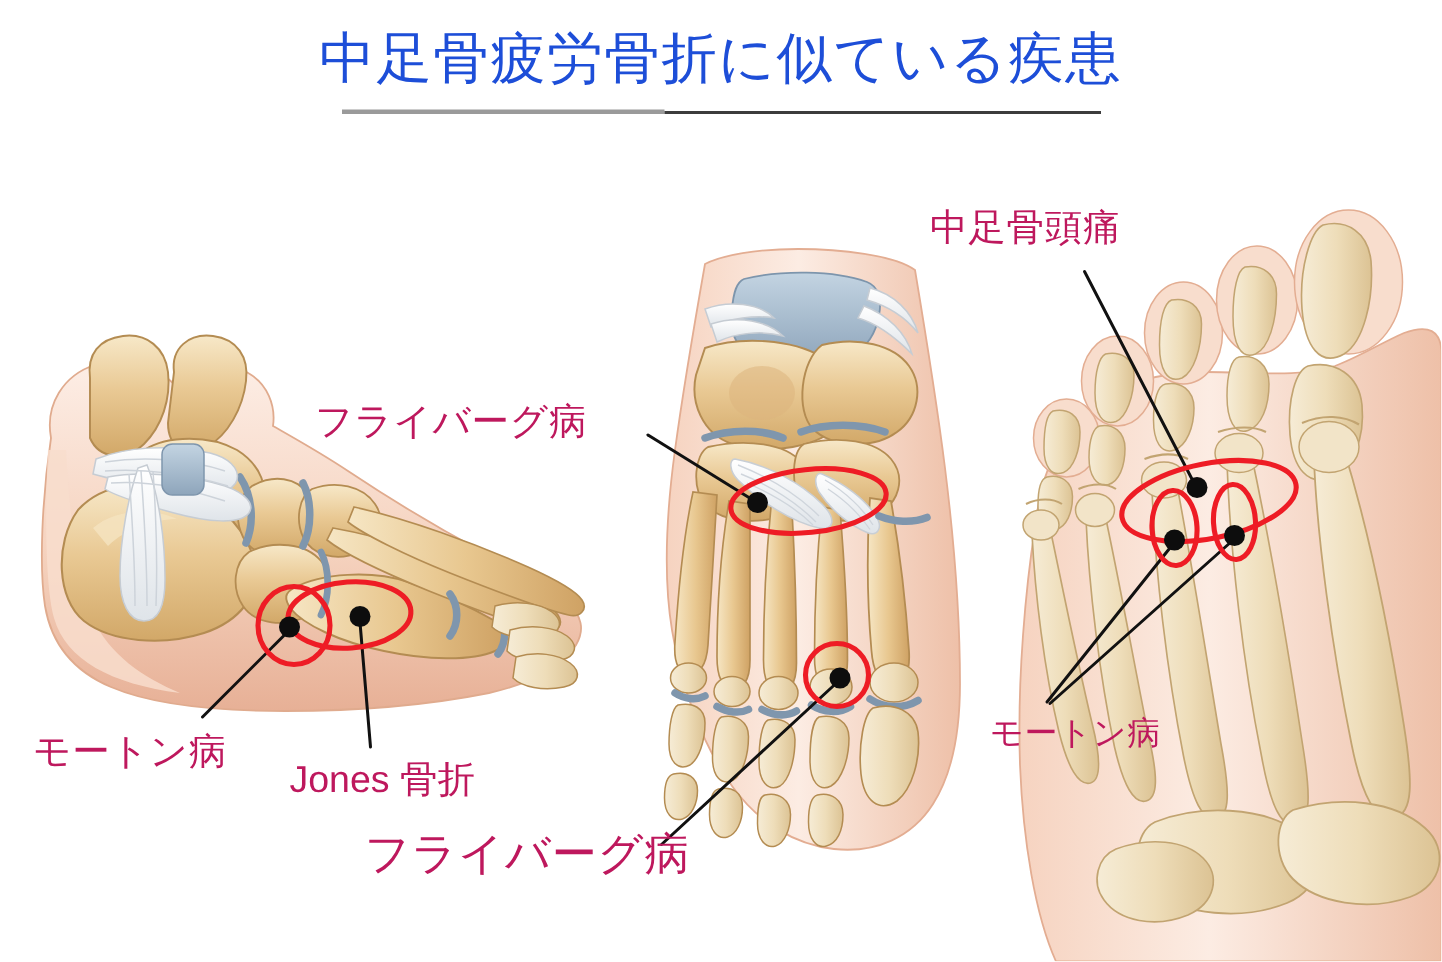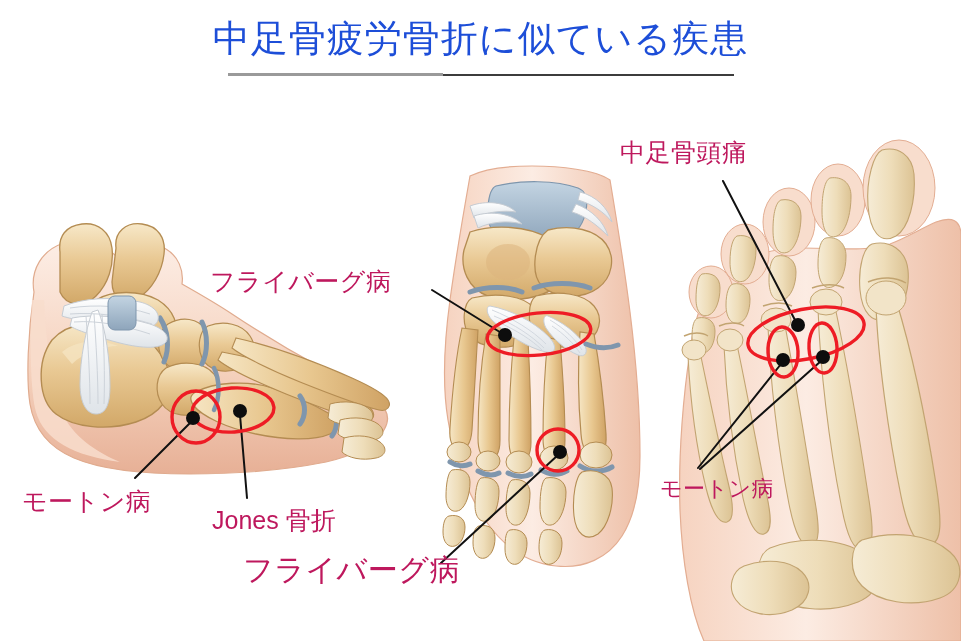--- a/index.html
+++ b/index.html
@@ -382,18 +382,18 @@
           <circle cx="783" cy="360" r="7" fill="#0d0d0d"></circle>
           <circle cx="823" cy="357" r="7" fill="#0d0d0d"></circle>
         </g>
     </svg>
   </div>
 
   <div id="labels-layer">
     <div class="label" style="left: 210px; top: 268px; font-size: 25px;">フライバーグ病</div>
     <div class="label" style="left: 620px; top: 139px; font-size: 25px;">中足骨頭痛</div>
     <div class="label" style="left: 22px; top: 488px; font-size: 25px;">モートン病</div>
-    <div class="label latin" style="left: 212px; top: 507px; font-size: 25px;">Jones 骨折</div>
+    <div class="label latin" style="left: 193px; top: 507px; font-size: 25px;">Jones 骨折</div>
     <div class="label" style="left: 243px; top: 553px; font-size: 30px;">フライバーグ病</div>
     <div class="label" style="left: 660px; top: 477px; font-size: 22px;">モートン病</div>
   </div>
 
 </div>
 
 </body></html>

